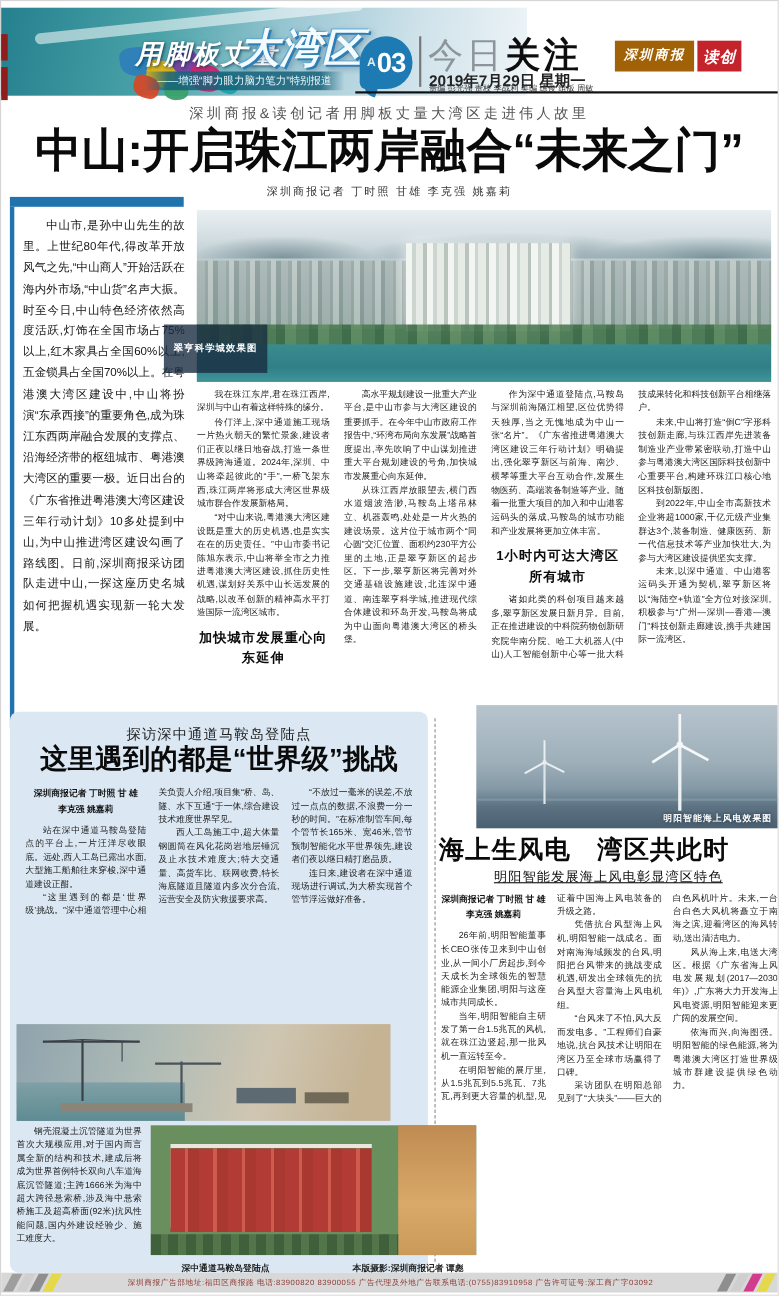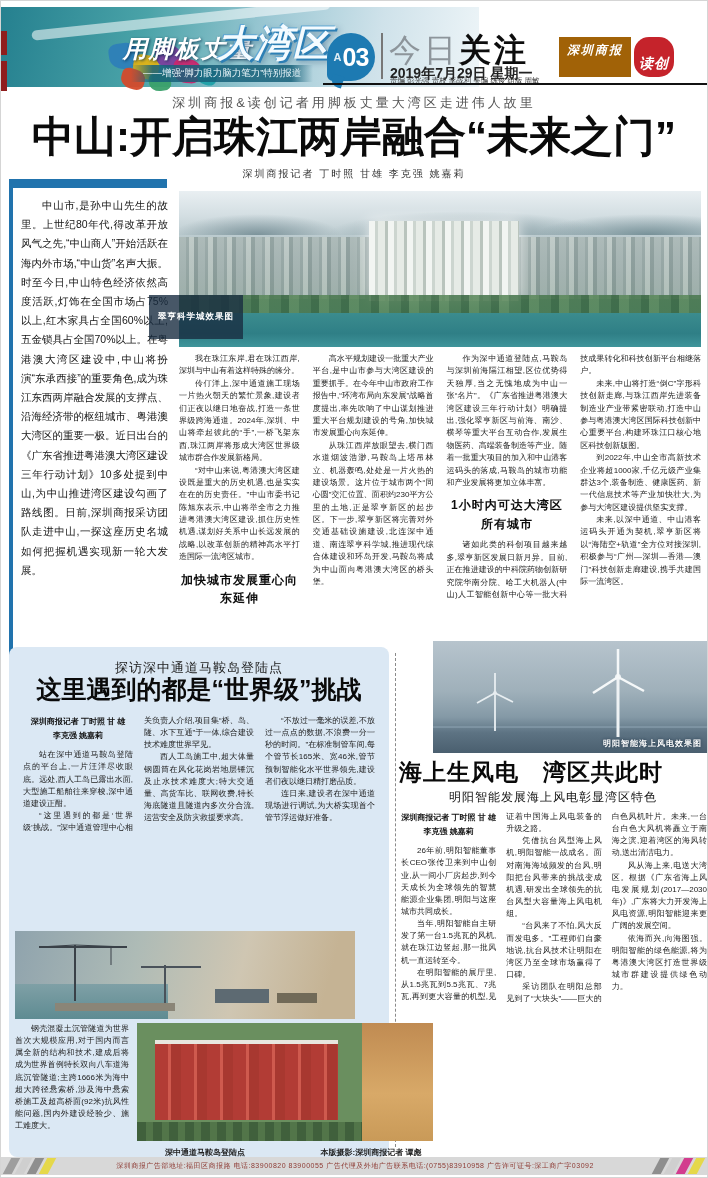--- a/index.html
+++ b/index.html
@@ -35,21 +35,21 @@
   .hdr-divider{ position:absolute; left:380px; top:32px; width:2px; height:46px; background:#777;}
   .section-title{ position:absolute; left:388px; top:28px; font-size:32px; letter-spacing:3px; white-space:nowrap;}
   .section-title .st1{ color:#8d959b; font-weight:400;}
   .section-title .st2{ color:#0d0d0d; font-weight:900;}
   .date-line{ position:absolute; left:389px; top:64px; font-size:14px; font-weight:bold; color:#222; white-space:nowrap;}
   .credits-line{ position:absolute; left:389px; top:75px; font-size:7.5px; color:#333; white-space:nowrap;}
   .masthead{ position:absolute; left:558px; top:36px; display:flex; gap:3px;}
   .mh-blue{ background:#a16207; color:#fff; font-weight:900; font-size:12px; letter-spacing:2px;
     padding:5px 8px 4px; font-style:italic;}
   .mh-red{ background:#c5232b; color:#fff; font-weight:900; font-size:14px; letter-spacing:1px;
-    padding:18px 5px 4px; font-style:italic; display:flex; align-items:center;border-radius:15px;}
+    padding:6px 5px 4px; font-style:italic; display:flex; align-items:center;}
   .header-rule{ position:absolute; left:322px; top:82px; width:386px; height:2px; background:#111;}
   
   .m-kicker{ position:absolute; left:0; top:93px; width:100%; text-align:center; font-size:13px;
     color:#555; letter-spacing:3px;}
   .m-headline{ position:absolute; left:0; top:108px; width:100%; text-align:center; font-size:42px;
     font-weight:900; color:#0a0a0a; letter-spacing:0; white-space:nowrap;}
   .m-byline{ position:absolute; left:0; top:166px; width:100%; text-align:center; font-size:10px;
     color:#333; letter-spacing:2px;}
   
   .blue-bar-top{ position:absolute; left:8px; top:178px; width:158px; height:9px; background:#2173ad;}
@@ -112,21 +112,21 @@
   
   .dash-divider{ position:absolute; left:394px; top:652px; height:494px; width:0;
     border-left:1px dashed #8a8a8a;}
   .photo-turbine{ position:absolute; left:432px; top:640px; width:274px; height:112px; overflow:hidden;
     background:linear-gradient(180deg,#b7c4cd,#9fb0ba 45%,#8499a6 68%,#5d7383 82%,#4a5f6f);}
   .turbine-caption{ position:absolute; right:5px; bottom:4px; color:#fff; font-size:8px; font-weight:bold;
     letter-spacing:1px; text-shadow:0 0 3px rgba(20,40,60,.9);}
   .a3-headline{ position:absolute; left:398px; top:756px; width:308px; text-align:left; font-size:23px;
     font-weight:900; color:#0a0a0a; white-space:nowrap; letter-spacing:1px;}
   .a3-subtitle{ position:absolute; left:398px; top:788px; width:308px; text-align:center; font-size:12px;
-    color:#111; letter-spacing:1px;}
+    color:#111; letter-spacing:1px;text-decoration:underline;}
   .a3-body{ position:absolute; left:400px; top:810px; width:306px; height:334px; overflow:hidden;
     column-count:3; column-gap:10px; font-size:8px; line-height:1.52; text-align:justify; color:#1c1c1c;}
   
   .footer-bar{ position:absolute; left:0; top:1156px; width:708px; height:18px; background:#d8d8d8;
     display:flex; align-items:center; justify-content:center;}
   .footer-text{ font-size:7px; color:#8d3a33; letter-spacing:.5px; white-space:nowrap;}
   .stripes{ position:absolute; top:1157px; height:16px; display:flex; gap:3px;}
   .stripes.left{ left:6px;} .stripes.right{ right:6px;}
   .stripe{ width:9px; height:16px; transform:skewX(-28deg);}
 </style>

